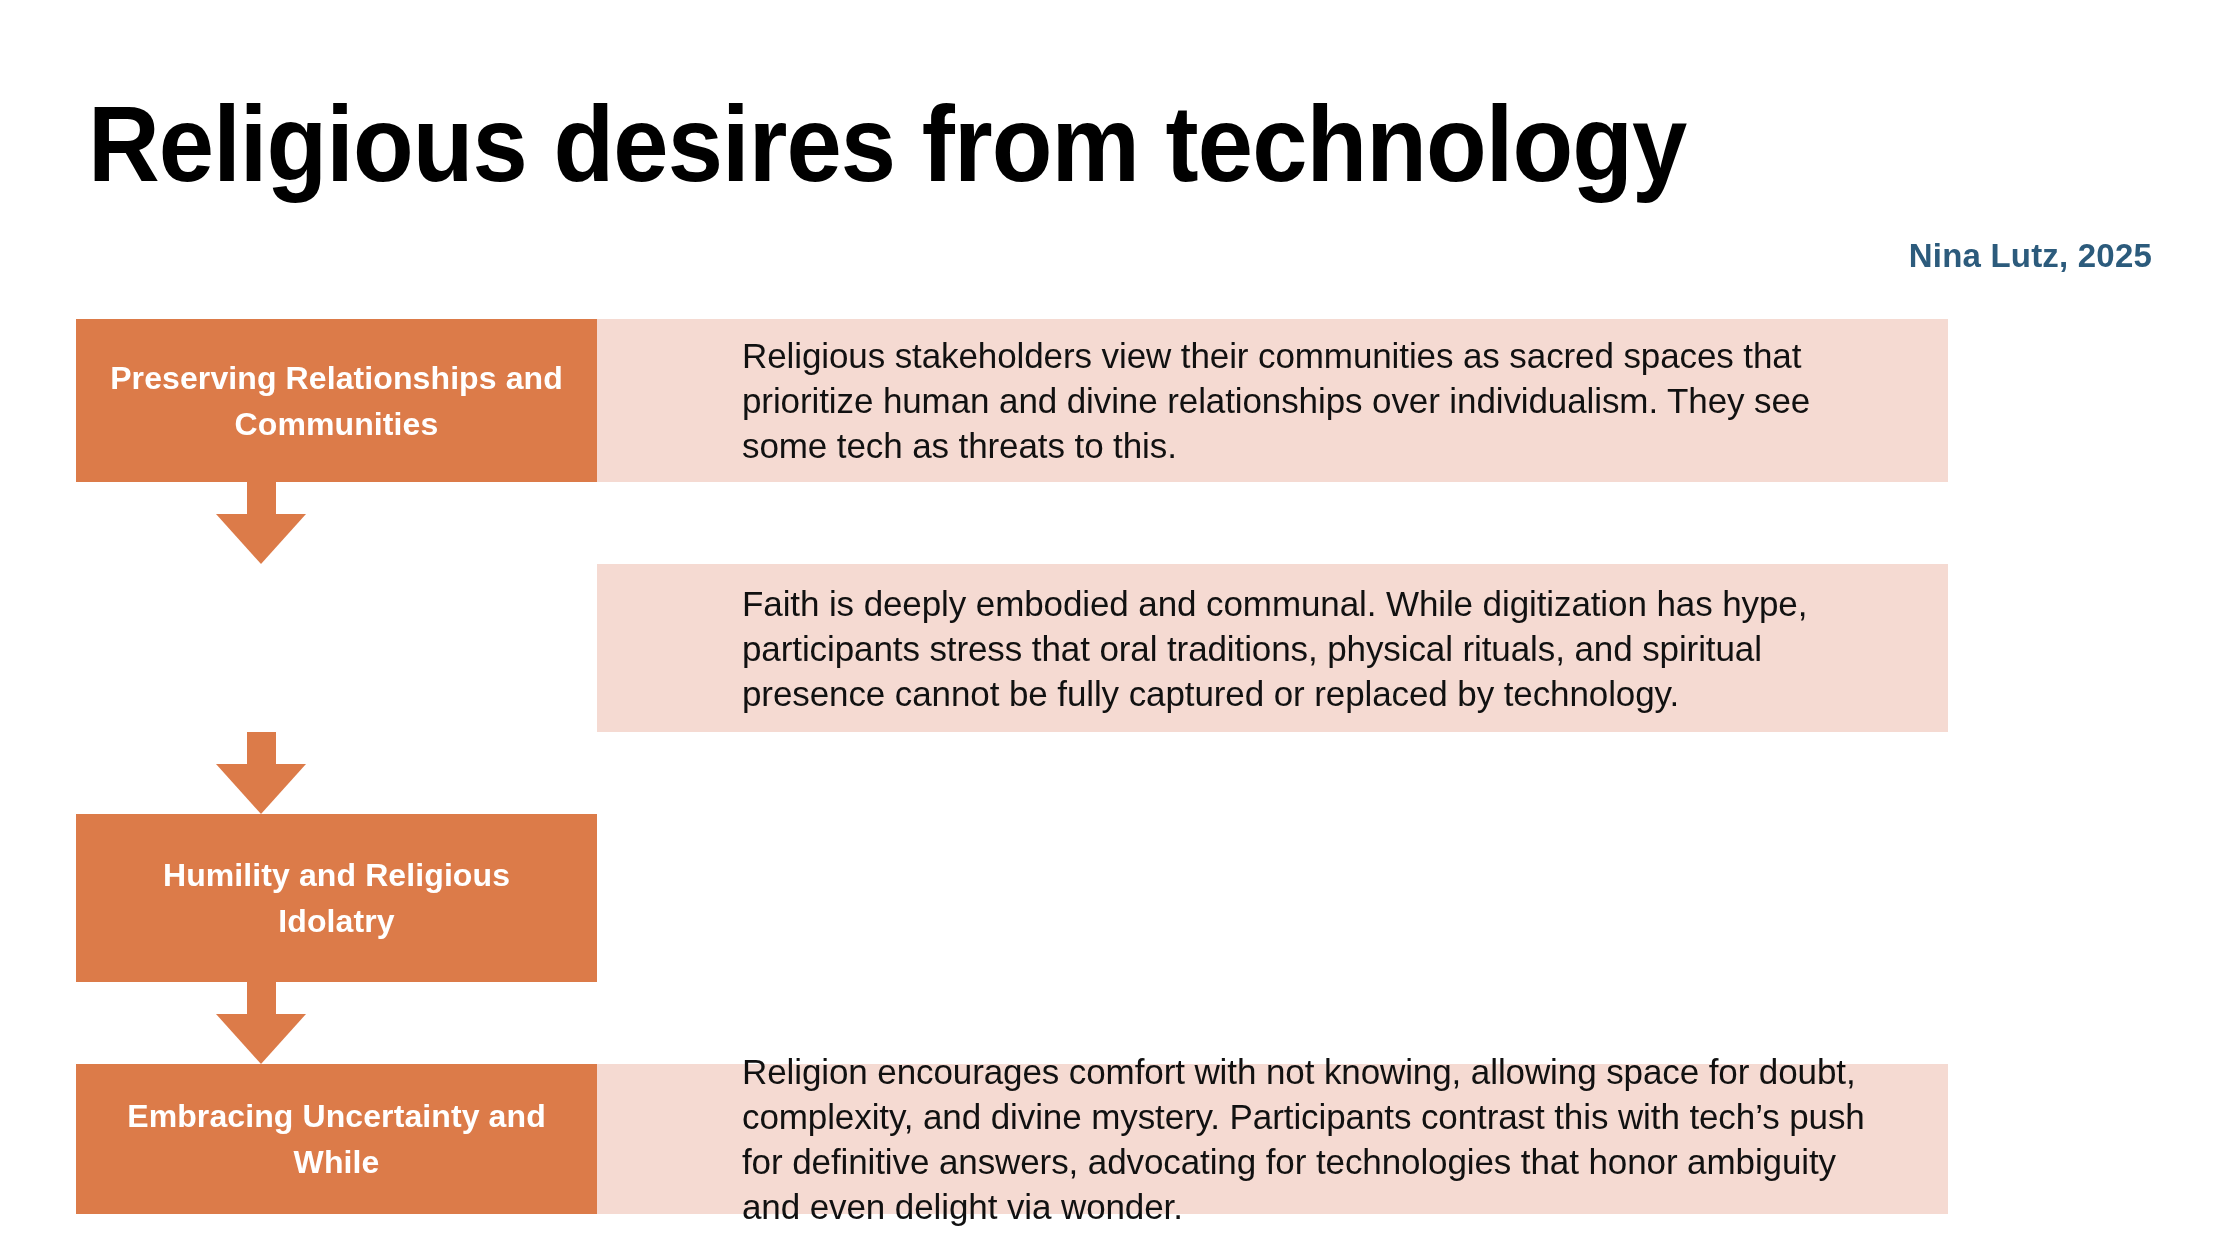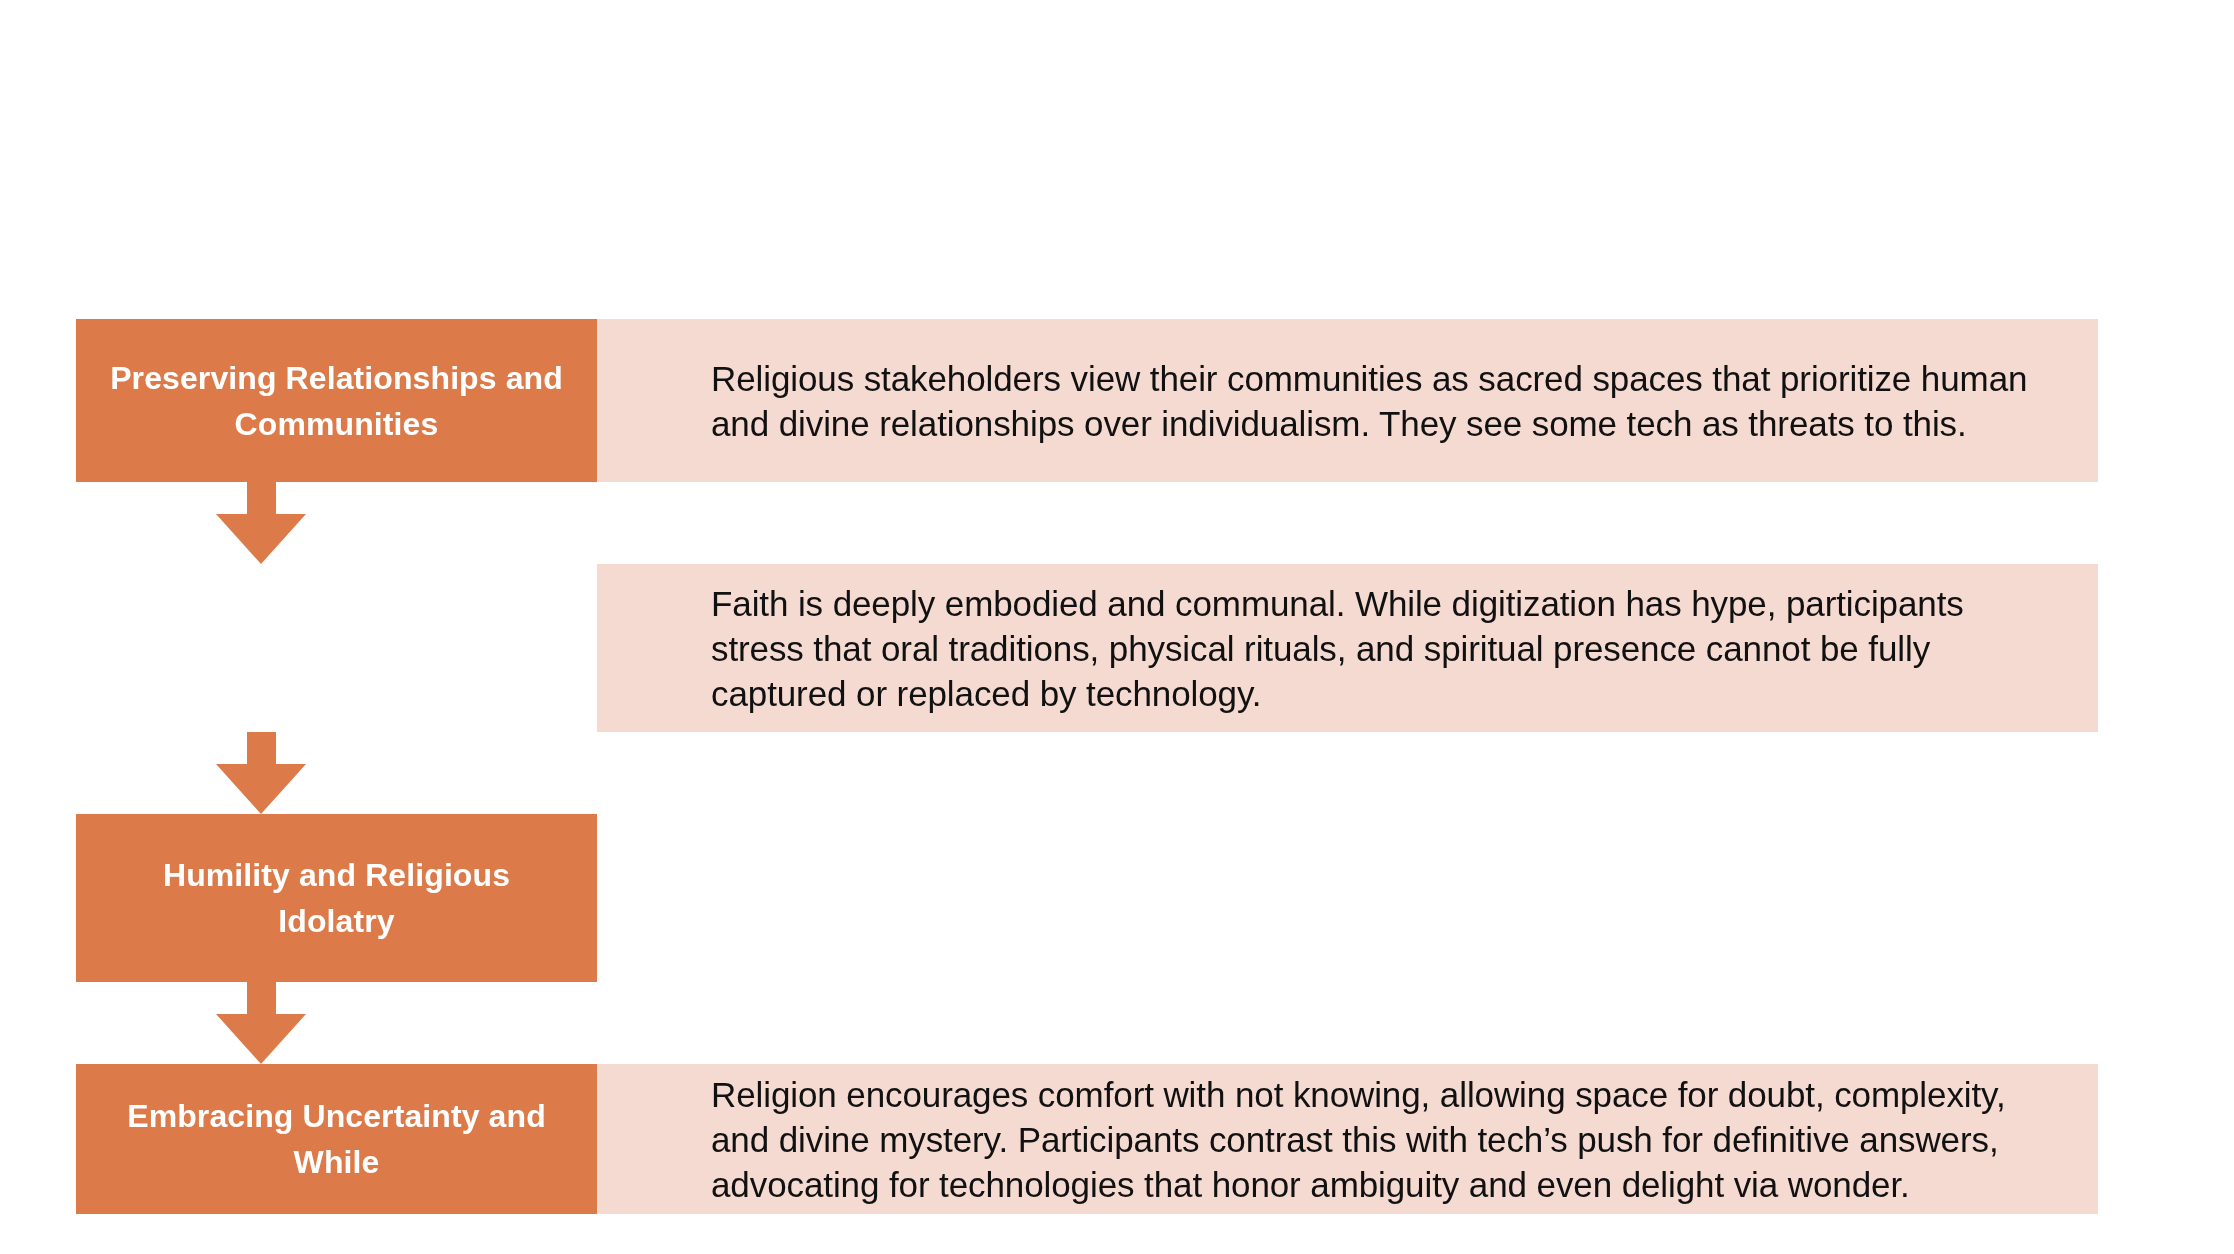--- a/index.html
+++ b/index.html
@@ -89,26 +89,27 @@
     font-size: 32px;
     line-height: 46px;
     font-weight: bold;
     text-align: center;
     letter-spacing: 0.1px;
   }
   .body-panel {
     position: absolute;
     left: 521px;
     top: 0;
-    width: 1501px;
+    width: 1351px;
     height: 100%;
     background: #F5DAD2;
     box-sizing: border-box;
     display: flex;
     align-items: center;
+    padding-left: 31px;
   }
   .body-text {
     color: #111111;
     font-size: 35px;
     line-height: 45px;
     font-weight: normal;
     padding: 0 60px 0 114px;
     letter-spacing: -0.1px;
   }
 
@@ -136,20 +137,24 @@
     border-left: 45px solid transparent;
     border-right: 45px solid transparent;
     border-top: 50px solid #DC7B49;
   }
 </style>
 </head>
 <body>
 
 <div class="slide">
 
+  <div class="header">
+    <div class="title">Religious desires from technology</div>
+    <div class="byline">Nina Lutz, 2025</div>
+  </div>
 
   <div class="rows">
 
     <div class="row" style="top:295px; height:163px;">
       <div class="label-box">
         <div class="label-text">Preserving Relationships and Communities</div>
       </div>
       <div class="body-panel">
         <div class="body-text">Religious stakeholders view their communities as sacred spaces that prioritize human and divine relationships over individualism. They see some tech as threats to this.</div>
       </div>

